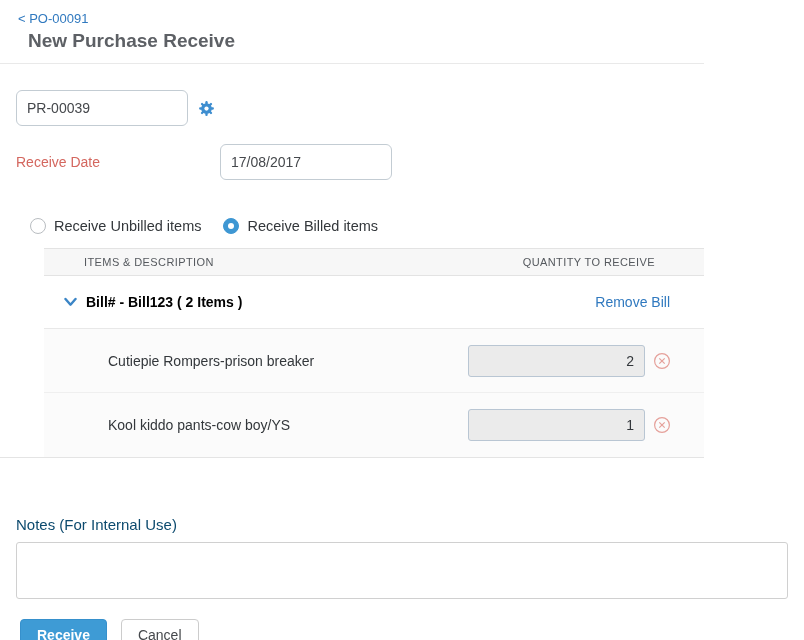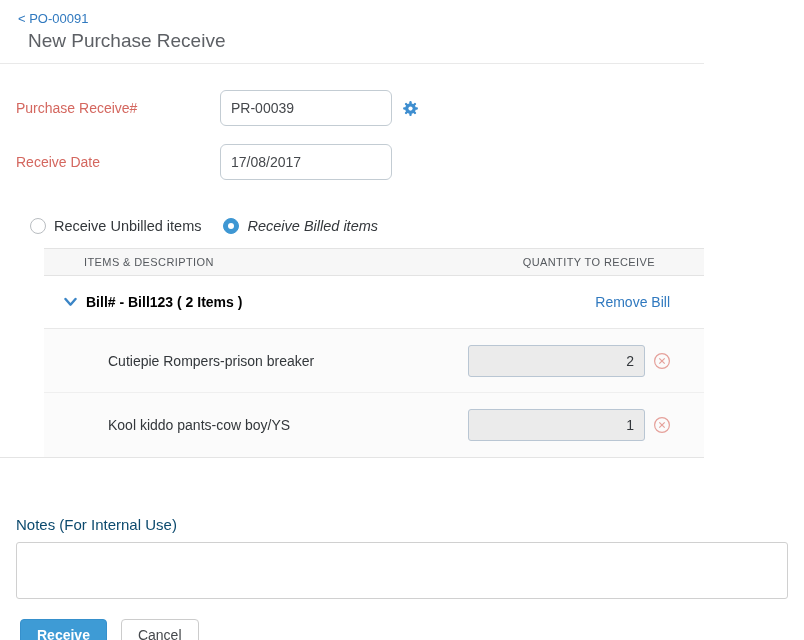--- a/index.html
+++ b/index.html
@@ -11,39 +11,39 @@
   }
   .page { width: 704px; height: 640px; background: #fff; }
 
   
   .header { padding: 9px 16px 10px 18px; border-bottom: 1px solid #e9e9e9; }
   .back-link {
     color: #3079bf; font-size: 13px; text-decoration: none;
     display: inline-block; line-height: 16px; cursor: pointer;
   }
   .page-title {
-    font-size: 19px; font-weight: 400; color: #5d6065;
+    font-size: 19px; font-weight: 700; color: #5d6065;
     margin: 2px 0 0 10px; line-height: 24px;
   }
 
   
   .form-area { padding: 26px 16px 0 16px; }
   .form-row { display: flex; align-items: center; margin-bottom: 18px; }
   .form-row .field-label { width: 204px; font-size: 14px; color: #d4675f; }
   .text-input {
     width: 172px; height: 31px; border: 1px solid #c3ccd3; border-radius: 6px;
     font-family: "Liberation Sans", sans-serif;
     font-size: 14px; color: #45484c; padding: 17px 10px; background: #fff; outline: none;
   }
   .gear-wrap { margin-left: 10px; display: inline-flex; align-items: center; cursor: pointer; }
 
   
   .radio-row { margin-top: 38px; padding-left: 30px; display: flex; align-items: center; }
   .radio-option { display: flex; align-items: center; cursor: pointer; font-size: 14.5px; color: #33373b; }
-  .radio-option + .radio-option { margin-left: 22px; font-style: italic; }
+  .radio-option + .radio-option { margin-left: 22px; }
   .radio-circle {
     width: 16px; height: 16px; border-radius: 50%; border: 1px solid #b9bdc1;
     background: #fff; margin-right: 8px; display: inline-flex;
     align-items: center; justify-content: center; flex: none;
   }
   .radio-circle.checked { background: #3e97d3; border-color: #3e97d3; }
   .radio-circle.checked::after {
     content: ""; width: 6px; height: 6px; border-radius: 50%; background: #fff;
   }
 
@@ -103,21 +103,20 @@
 
 <div class="page">
 
   <div class="header">
     <a class="back-link">&lt; PO-00091</a>
     <h1 class="page-title">New Purchase Receive</h1>
   </div>
 
   <div class="form-area">
     <div class="form-row">
-      <label class="field-label">Purchase Receive#</label>
       <input class="text-input" type="text" value="PR-00039" style="">
       <span class="gear-wrap">
         <svg width="17" height="17" viewBox="0 0 16 16">
           <g fill="#3e8ed0">
             <rect x="6.9" y="1" width="2.2" height="14" rx="1"></rect>
             <rect x="6.9" y="1" width="2.2" height="14" rx="1" transform="rotate(45 8 8)"></rect>
             <rect x="6.9" y="1" width="2.2" height="14" rx="1" transform="rotate(90 8 8)"></rect>
             <rect x="6.9" y="1" width="2.2" height="14" rx="1" transform="rotate(135 8 8)"></rect>
             <circle cx="8" cy="8" r="5"></circle>
           </g>

